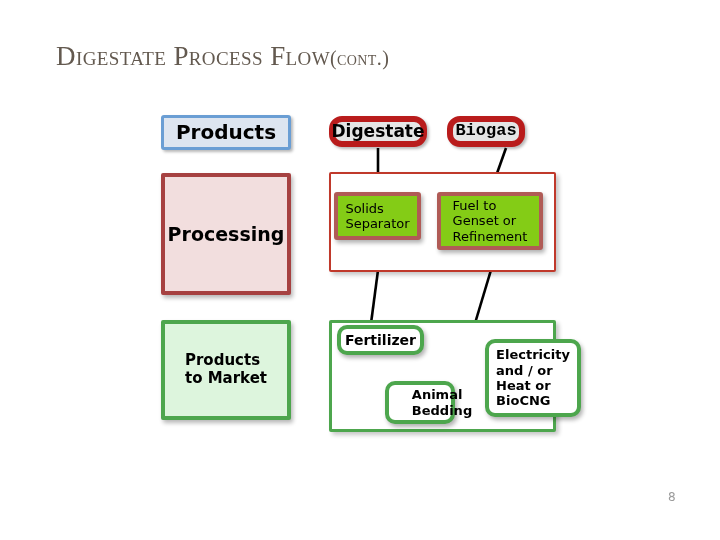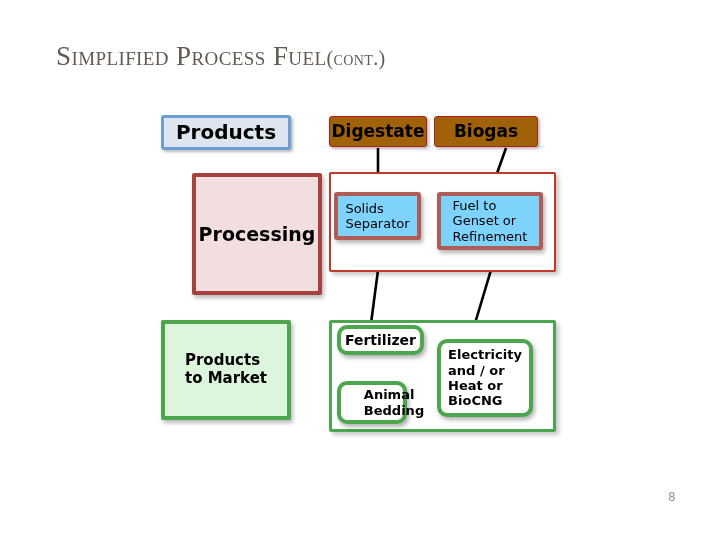--- a/index.html
+++ b/index.html
@@ -57,23 +57,23 @@
   
   .blue-lead {
     border: 3px solid #6a9ed4;
     background: #dde5f0;
     border-radius: 3px;
     font-weight: bold;
     font-size: 20px;
     box-shadow: 2px 2px 3px rgba(0,0,0,0.28);
   }
   .blue-plain {
-    border: 1px solid #b91c1c;
-    background: #a16207;
-    border-radius: 3px;
+    border: 6px solid #b91c1c;
+    background: #e5e5e5;
+    border-radius: 13px;
     font-weight: bold;
     font-size: 17px;
     box-shadow: 2px 2px 3px rgba(0,0,0,0.28);
   }
 
   
   .red-lead {
     border: 4px solid #a64141;
     background: #f2dede;
     border-radius: 2px;
@@ -83,21 +83,21 @@
   }
   .red-container {
     border: 2px solid #c0392b;
     background: #ffffff;
     border-radius: 2px;
     box-shadow: 3px 3px 4px rgba(0,0,0,0.22);
     display: block;
   }
   .red-item {
     border: 4px solid #b05b56;
-    background: #7dd3fc;
+    background: #84cc16;
     border-radius: 3px;
     font-size: 13px;
     font-weight: normal;
     box-shadow: 2px 3px 4px rgba(0,0,0,0.3);
   }
 
   
   .green-lead {
     border: 4px solid #4da64d;
     background: #ddf5dd;
@@ -116,36 +116,37 @@
   .green-item {
     border: 4px solid #4da64d;
     background: #ffffff;
     border-radius: 10px;
     font-size: 14px;
     font-weight: bold;
     box-shadow: 2px 3px 4px rgba(0,0,0,0.3);
   }
   .green-item.small {
     font-size: 13px;
+    margin-left: 48px;
   }
 
   
   #arrow-layer {
     position: absolute;
     left: 0;
     top: 0;
     width: 720px;
     height: 540px;
     pointer-events: none;
   }
 </style>
 </head>
 <body>
 
-<div id="slide-title"><span>Simplified Process Fuel</span><span class="cont">(cont.)</span></div>
+<div id="slide-title"><span>Digestate Process Flow</span><span class="cont">(cont.)</span></div>
 
 <svg id="arrow-layer" viewBox="0 0 720 540" xmlns="http://www.w3.org/2000/svg">
   <defs>
     <marker id="ah" markerWidth="8" markerHeight="8" refX="3.2" refY="4" orient="auto" markerUnits="strokeWidth">
       <path d="M0.4,0.6 L6.6,4 L0.4,7.4 L2.1,4 Z" fill="#000000"></path>
     </marker>
   </defs>
 
   <path d="M378,148 L378,193" stroke="#000000" stroke-width="2.6" fill="none" marker-end="url(#ah)"></path>
 
@@ -153,23 +154,23 @@
 
   <path d="M382,240 L370,331" stroke="#000000" stroke-width="2.6" fill="none" marker-end="url(#ah)"></path>
 
   <path d="M497,250 L470,340" stroke="#000000" stroke-width="2.6" fill="none" marker-end="url(#ah)"></path>
 </svg>
 
 <div class="box blue-lead" style="left:161px; top:115px; width:130px; height:35px;">Products</div>
 
 <div class="box blue-plain" style="left:329px; top:116px; width:98px; height:31px;">Digestate</div>
 
-<div class="box blue-plain" style="left:434px; top:116px; width:104px; height:31px;">Biogas</div>
+<div class="box blue-plain" style="left:447px; top:116px; width:78px; height:31px;font-family:Liberation Mono, monospace;">Biogas</div>
 
-<div class="box red-lead" style="left:161px; top:173px; width:130px; height:122px;margin-left:31px;">Processing</div>
+<div class="box red-lead" style="left:161px; top:173px; width:130px; height:122px;">Processing</div>
 
 <div class="box red-container" style="left:329px; top:172px; width:227px; height:100px;"></div>
 
 <div class="box red-item" style="left:334px; top:192px; width:87px; height:48px;">Solids
 Separator</div>
 
 <div class="box red-item" style="left:437px; top:192px; width:106px; height:58px;">Fuel to
 Genset or
 Refinement</div>
 

